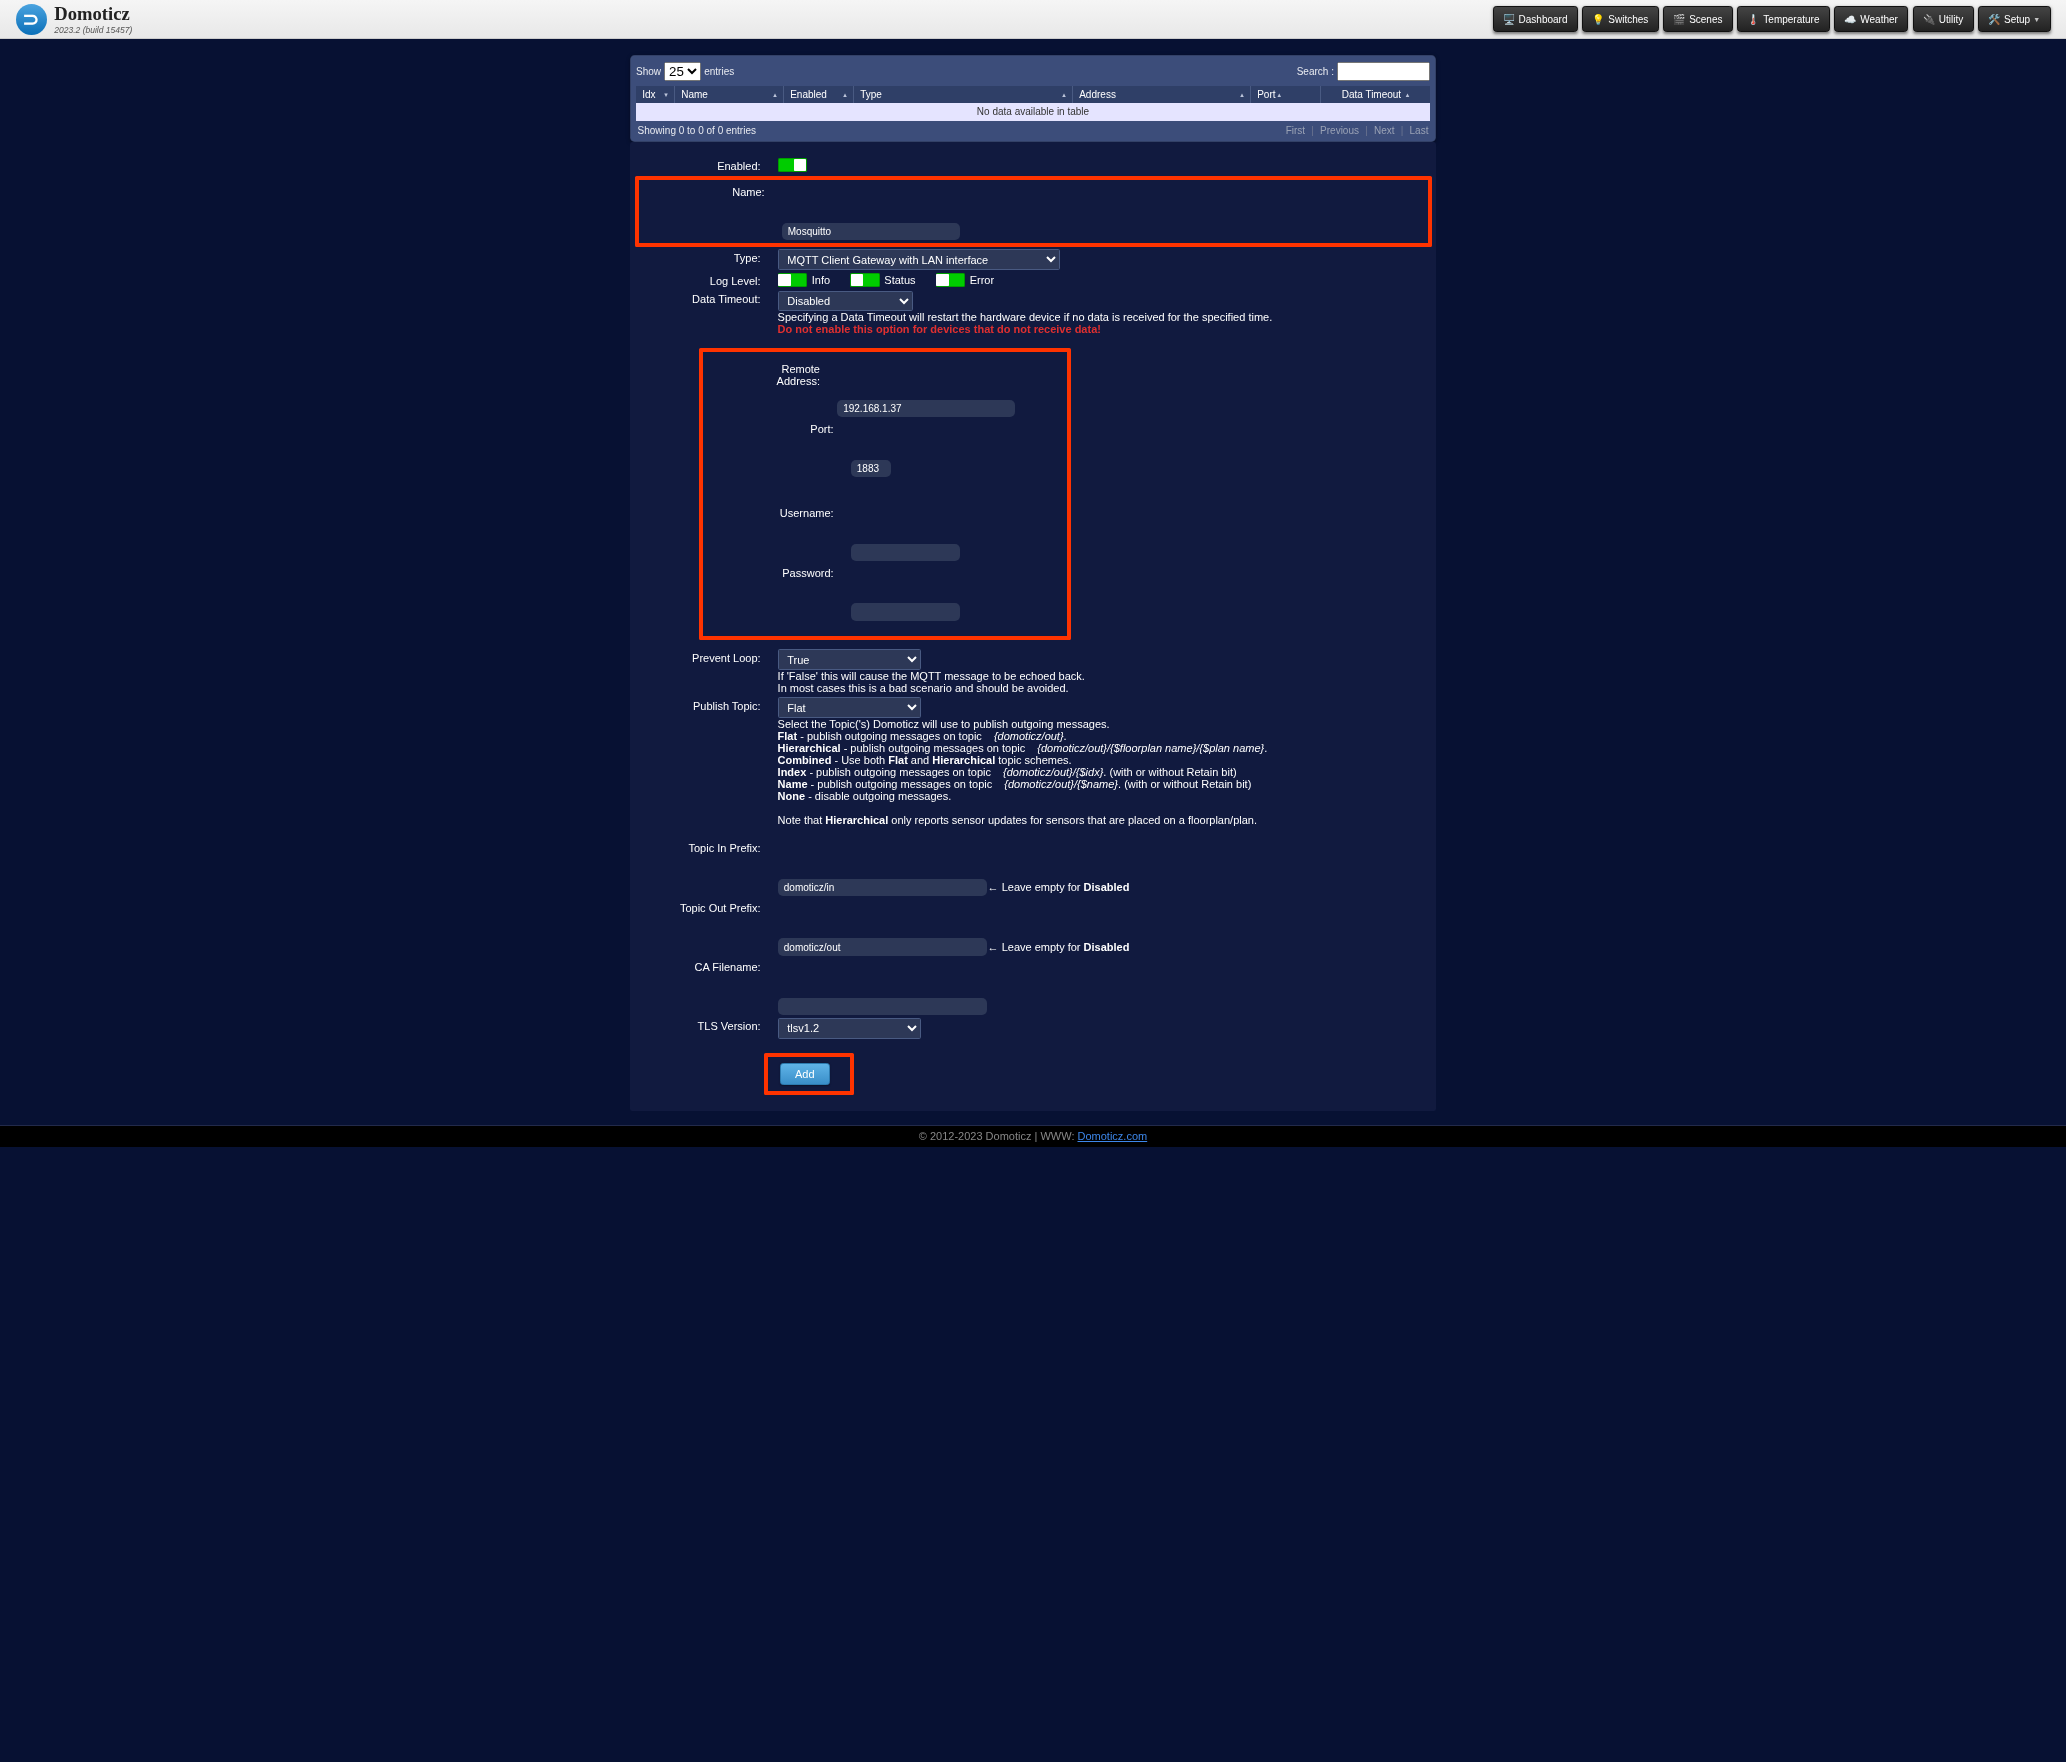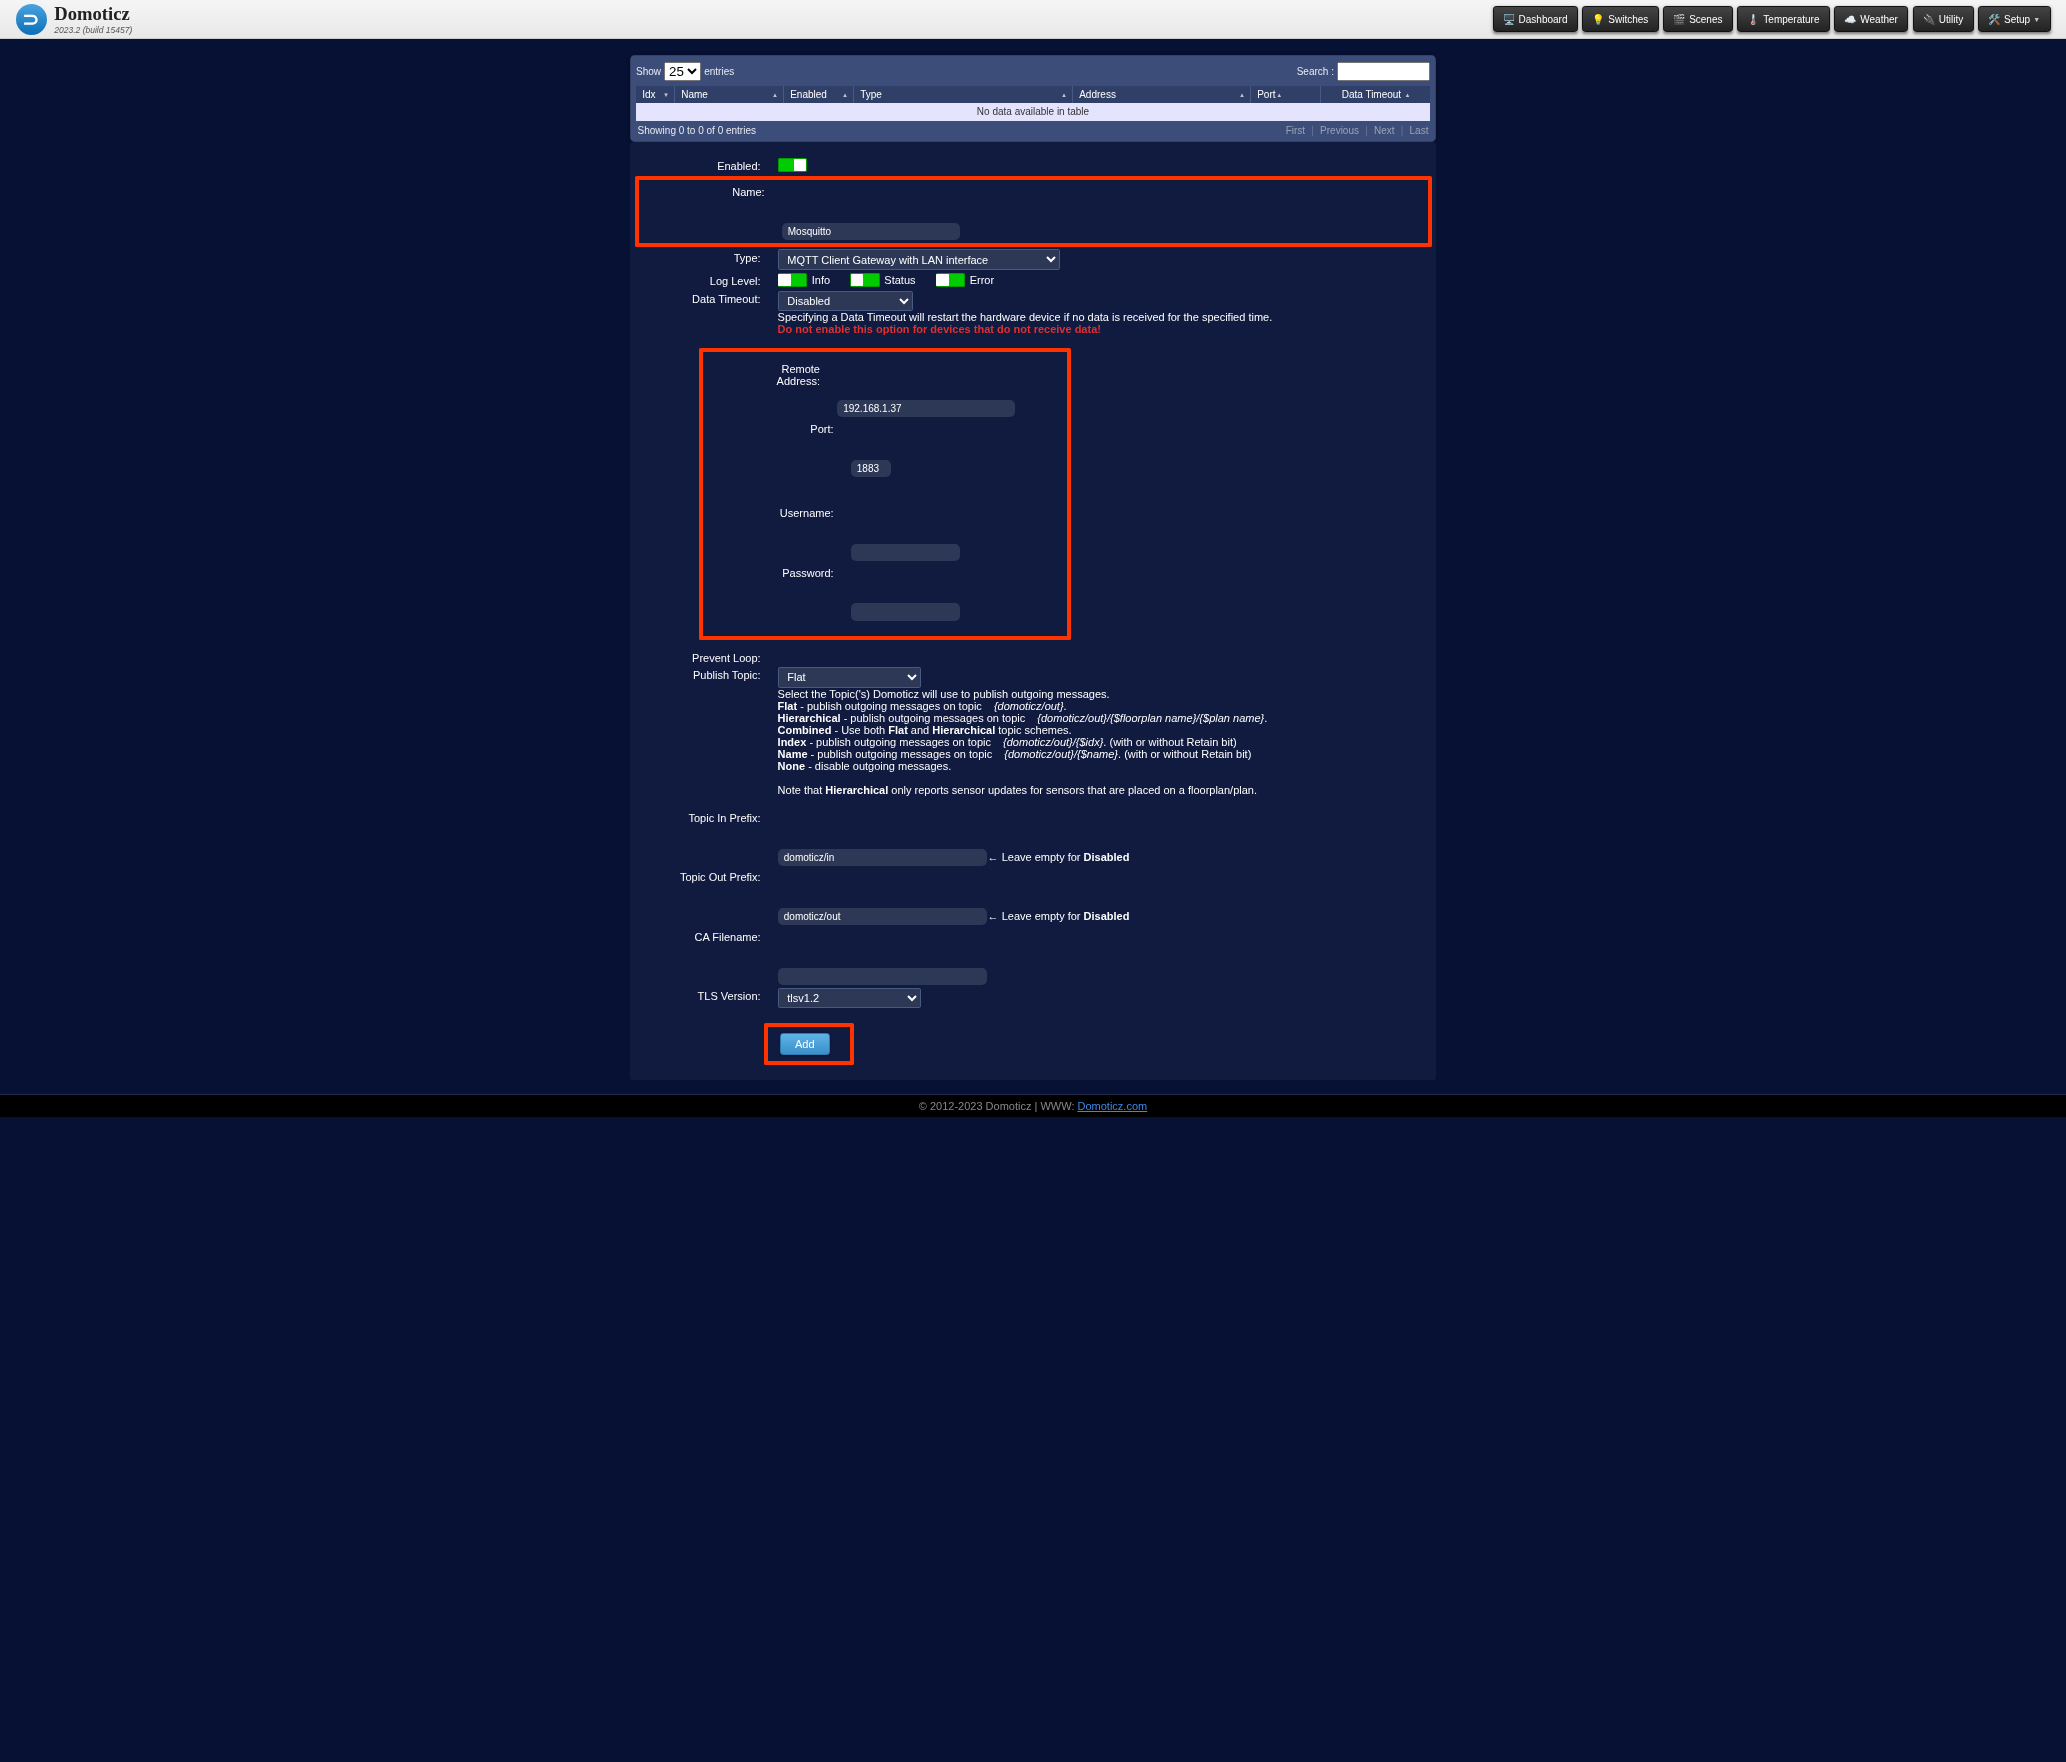--- a/index.html
+++ b/index.html
@@ -292,20 +292,25 @@
         </div>
         <div class="frow">
           <div class="flabel" style="width:74px">Password:</div>
           <div class="fval"><input class="txt w140" type="password" style=""></div>
         </div>
       </div>
     </div>
 
     <div class="frow" style="margin-top:7.8px">
       <div class="flabel">Prevent Loop:</div>
+      <div class="fval">
+        <select class="sel w180"><option>True</option></select><br>
+        <span class="note">If 'False' this will cause the MQTT message to be echoed back.</span><br>
+        <span class="note">In most cases this is a bad scenario and should be avoided.</span>
+      </div>
     </div>
 
     <div class="frow">
       <div class="flabel">Publish Topic:</div>
       <div class="fval desc">
         <select class="sel w180"><option>Flat</option></select><br>
         <span>Select the Topic('s) Domoticz will use to publish outgoing messages.</span><br>
         <span><b>Flat</b><span> - publish outgoing messages on topic </span><i>{domoticz/out}</i><span>.</span></span><br>
         <span><b>Hierarchical</b><span> - publish outgoing messages on topic </span><i>{domoticz/out}/{$floorplan name}/{$plan name}</i><span>.</span></span><br>
         <span><b>Combined</b><span> - Use both </span><b>Flat</b><span> and </span><b>Hierarchical</b><span> topic schemes.</span></span><br>

